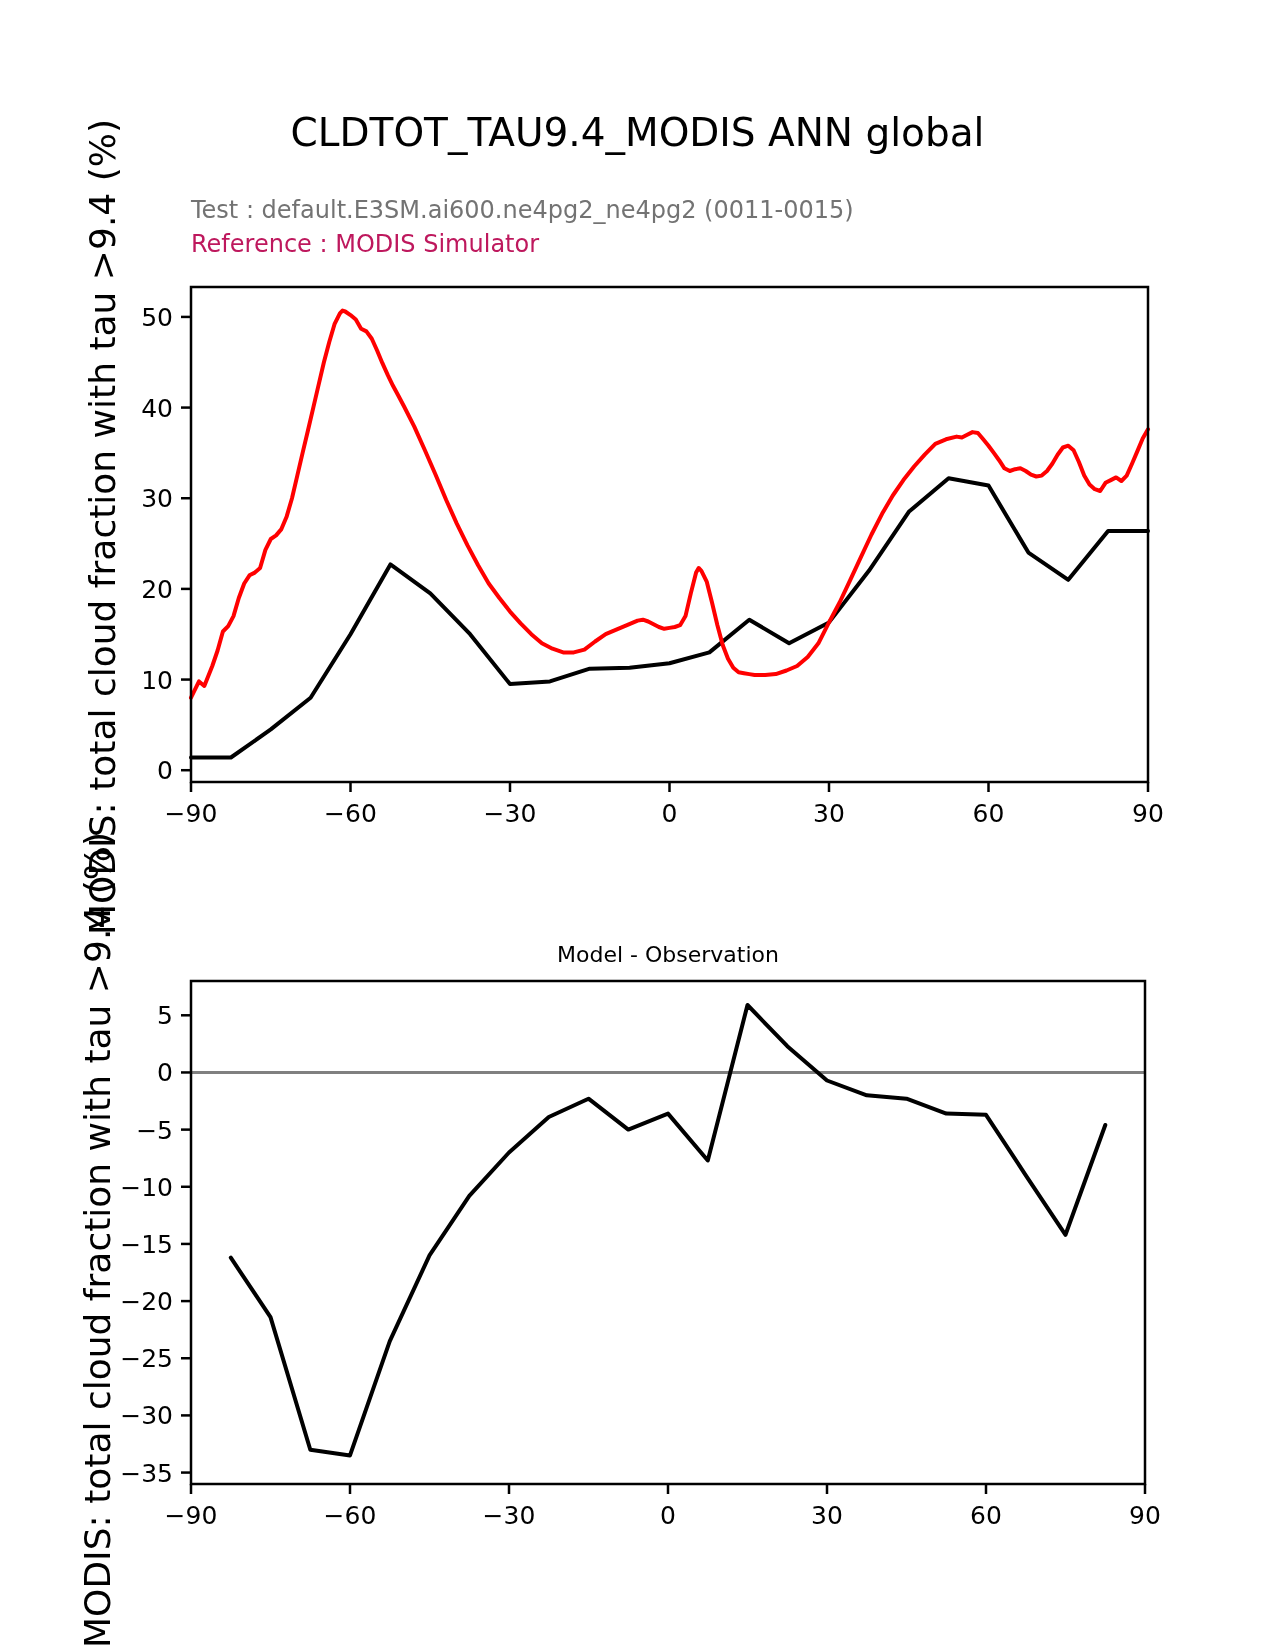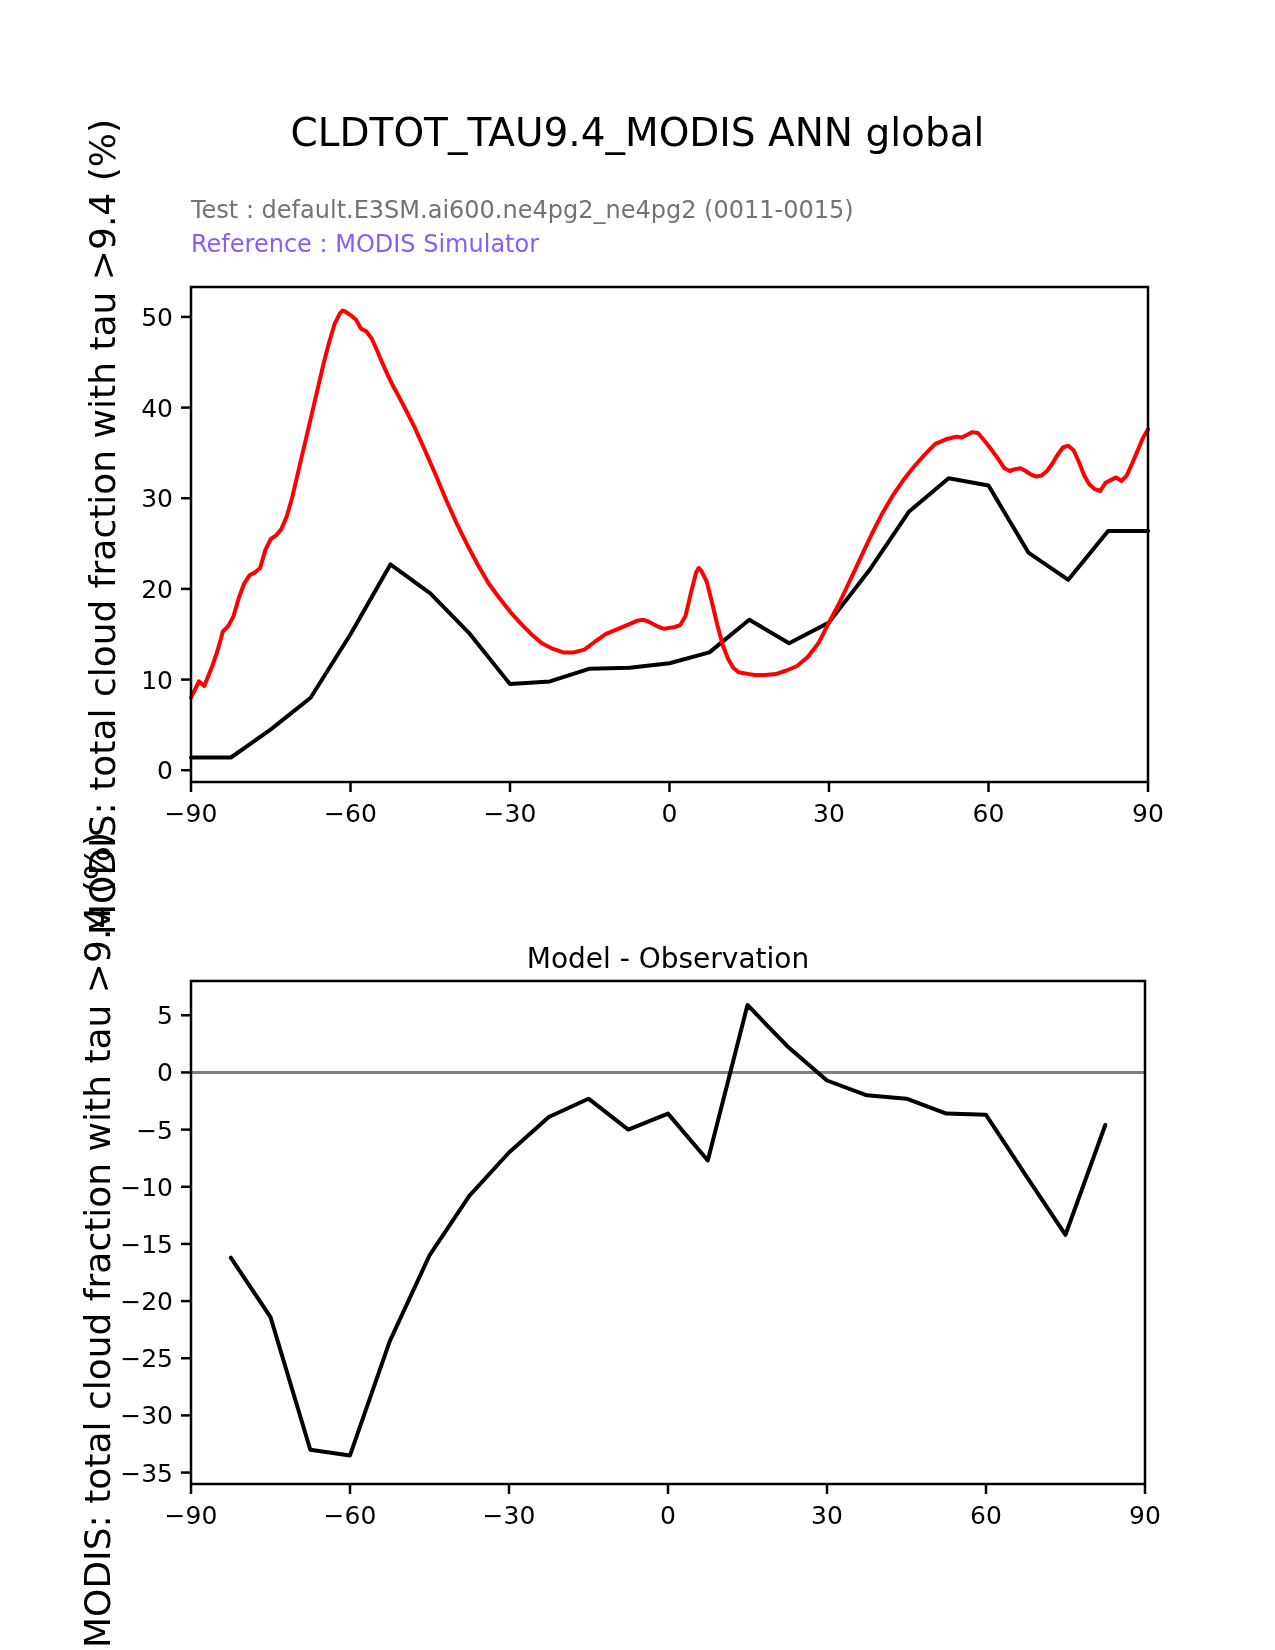--- a/index.html
+++ b/index.html
@@ -4,36 +4,36 @@
 <style>
   html,body{margin:0;padding:0;background:#ffffff;}
   .canvas{position:relative;width:1275px;height:1650px;background:#ffffff;overflow:hidden;
           font-family:"DejaVu Sans", "Liberation Sans", sans-serif;margin-top:40px;}
   .fig-title{position:absolute;left:0;top:70px;width:1275px;text-align:center;
              font-size:39px;color:#000;white-space:nowrap;}
   .sub{position:absolute;left:191px;font-size:24px;white-space:nowrap;}
   .sub-test{top:156px;color:#737373;}
   .sub-ref{top:190px;}
   .plot2-title{position:absolute;left:191px;top:902px;width:954px;text-align:center;
-               font-size:28px;color:#000;white-space:nowrap;}
+               font-size:22px;color:#000;white-space:nowrap;}
   .ylab{position:absolute;font-size:36px;color:#000;white-space:nowrap;
         transform:translate(-50%,-50%) rotate(-90deg);transform-origin:center center;}
   .ylab-top{left:102px;top:487px;}
   .ylab-bot{left:97px;top:1200px;}
   svg.chart{position:absolute;left:0;top:0;}
 </style>
 </head>
 <body>
 
 <div class="canvas">
 
   <div class="fig-title">CLDTOT_TAU9.4_MODIS ANN global</div>
 
   <div class="sub sub-test">Test : default.E3SM.ai600.ne4pg2_ne4pg2 (0011-0015)</div>
-  <div class="sub sub-ref" style="color: #8b5cf6;">Reference : MODIS Simulator</div>
+  <div class="sub sub-ref" style="color: #be185d;">Reference : MODIS Simulator</div>
 
   <div class="ylab ylab-top">MODIS: total cloud fraction with tau &gt;9.4 (%)</div>
   <div class="ylab ylab-bot">MODIS: total cloud fraction with tau &gt;9.4 (%)</div>
 
   <div class="plot2-title">Model - Observation</div>
 
   <svg class="chart" id="chart-svg" width="1275" height="1650" viewBox="0 0 1275 1650">
       <polyline points="191.0,717.5 230.9,717.5 270.8,689.4 310.6,657.7 350.5,594.2 390.4,524.4 430.3,553.4 470.1,594.2 510.0,644.1 549.9,641.4 589.8,628.7 629.6,627.8 669.5,623.2 709.4,612.4 749.3,579.7 789.1,603.3 829.0,582.4 868.9,530.8 908.8,471.8 948.6,438.3 988.5,445.5 1028.4,512.6 1068.3,539.8 1108.1,490.9 1148.0,490.9" fill="none" stroke="#000000" stroke-width="4" stroke-linejoin="round" stroke-linecap="round"></polyline>
       <polyline points="191.0,657.7 199.0,641.4 204.3,645.9 212.3,626.0 217.6,610.5 222.9,591.5 228.2,586.1 233.5,576.1 238.8,558.0 244.2,543.5 249.5,535.3 254.8,532.6 260.1,528.0 265.4,509.9 270.8,499.0 276.1,495.4 281.4,489.1 286.7,476.4 292.0,458.2 297.3,435.6 302.6,412.9 308.0,390.2 313.3,367.6 318.6,344.9 323.9,322.2 329.2,302.3 334.5,284.2 339.9,273.3 342.5,270.6 345.2,271.5 350.5,275.1 355.8,279.6 361.1,288.7 366.4,291.4 371.8,298.7 377.1,310.5 382.4,323.2 387.7,334.9 393.0,345.8 398.4,355.8 403.7,365.8 414.3,386.6 424.9,410.2 435.6,434.7 446.2,460.0 456.8,483.6 467.5,505.4 478.1,525.3 488.7,543.5 499.4,558.0 510.0,571.6 520.6,583.3 531.3,594.2 541.9,603.3 552.5,608.7 563.2,612.4 573.8,612.4 584.4,609.6 595.1,601.5 605.7,594.2 616.3,589.7 627.0,585.2 637.6,580.6 642.9,579.7 648.2,581.5 658.9,587.0 664.2,588.8 669.5,587.9 674.8,587.0 680.1,585.2 685.5,576.1 690.8,553.4 696.1,532.6 698.7,528.0 701.4,530.8 706.7,541.6 712.0,562.5 717.4,585.2 722.7,605.1 728.0,618.7 733.3,627.8 738.6,632.3 743.9,633.2 749.3,634.1 754.6,635.0 765.2,635.0 775.8,634.1 786.5,630.5 797.1,626.0 807.7,616.9 818.4,603.3 829.0,582.4 839.6,562.5 850.3,539.8 860.9,517.2 871.5,494.5 882.2,473.6 892.8,455.5 903.4,440.1 914.1,426.5 924.7,414.7 935.3,403.8 946.0,399.3 956.6,396.6 961.9,397.5 967.2,394.8 972.5,392.1 977.9,393.0 983.2,399.3 988.5,405.7 993.8,412.9 999.1,420.2 1004.4,428.3 1009.8,431.0 1015.1,429.2 1020.4,428.3 1025.7,431.0 1031.0,434.7 1036.3,436.5 1041.7,435.6 1047.0,431.0 1052.3,423.8 1057.6,414.7 1062.9,407.5 1068.3,405.7 1073.6,410.2 1078.9,422.0 1084.2,435.6 1089.5,444.6 1094.8,449.2 1100.2,451.0 1105.5,442.8 1110.8,440.1 1116.1,437.4 1121.4,441.0 1126.7,435.6 1132.0,423.8 1137.4,411.1 1142.7,398.4 1148.0,389.3" fill="none" stroke="#ff0000" stroke-width="4" stroke-linejoin="round" stroke-linecap="round"></polyline>
       <rect x="191" y="247" width="957" height="495" fill="none" stroke="#000" stroke-width="2.5"></rect>

